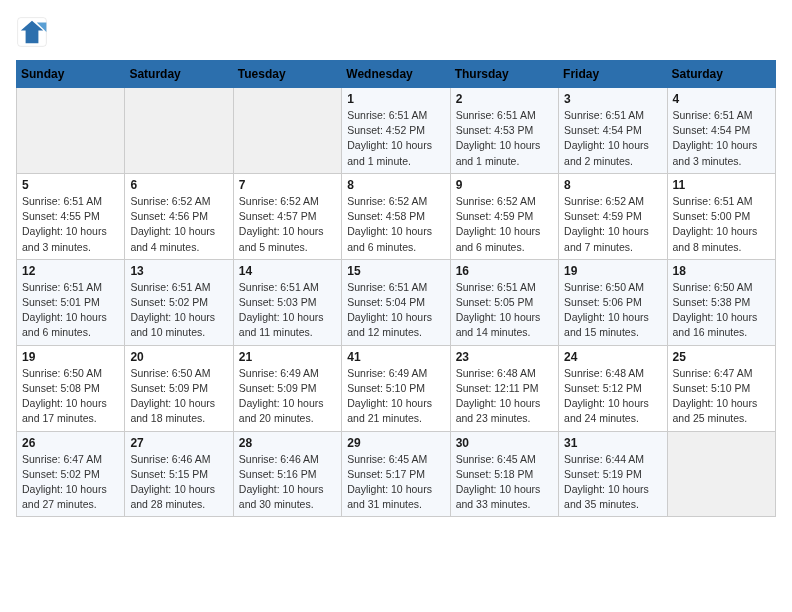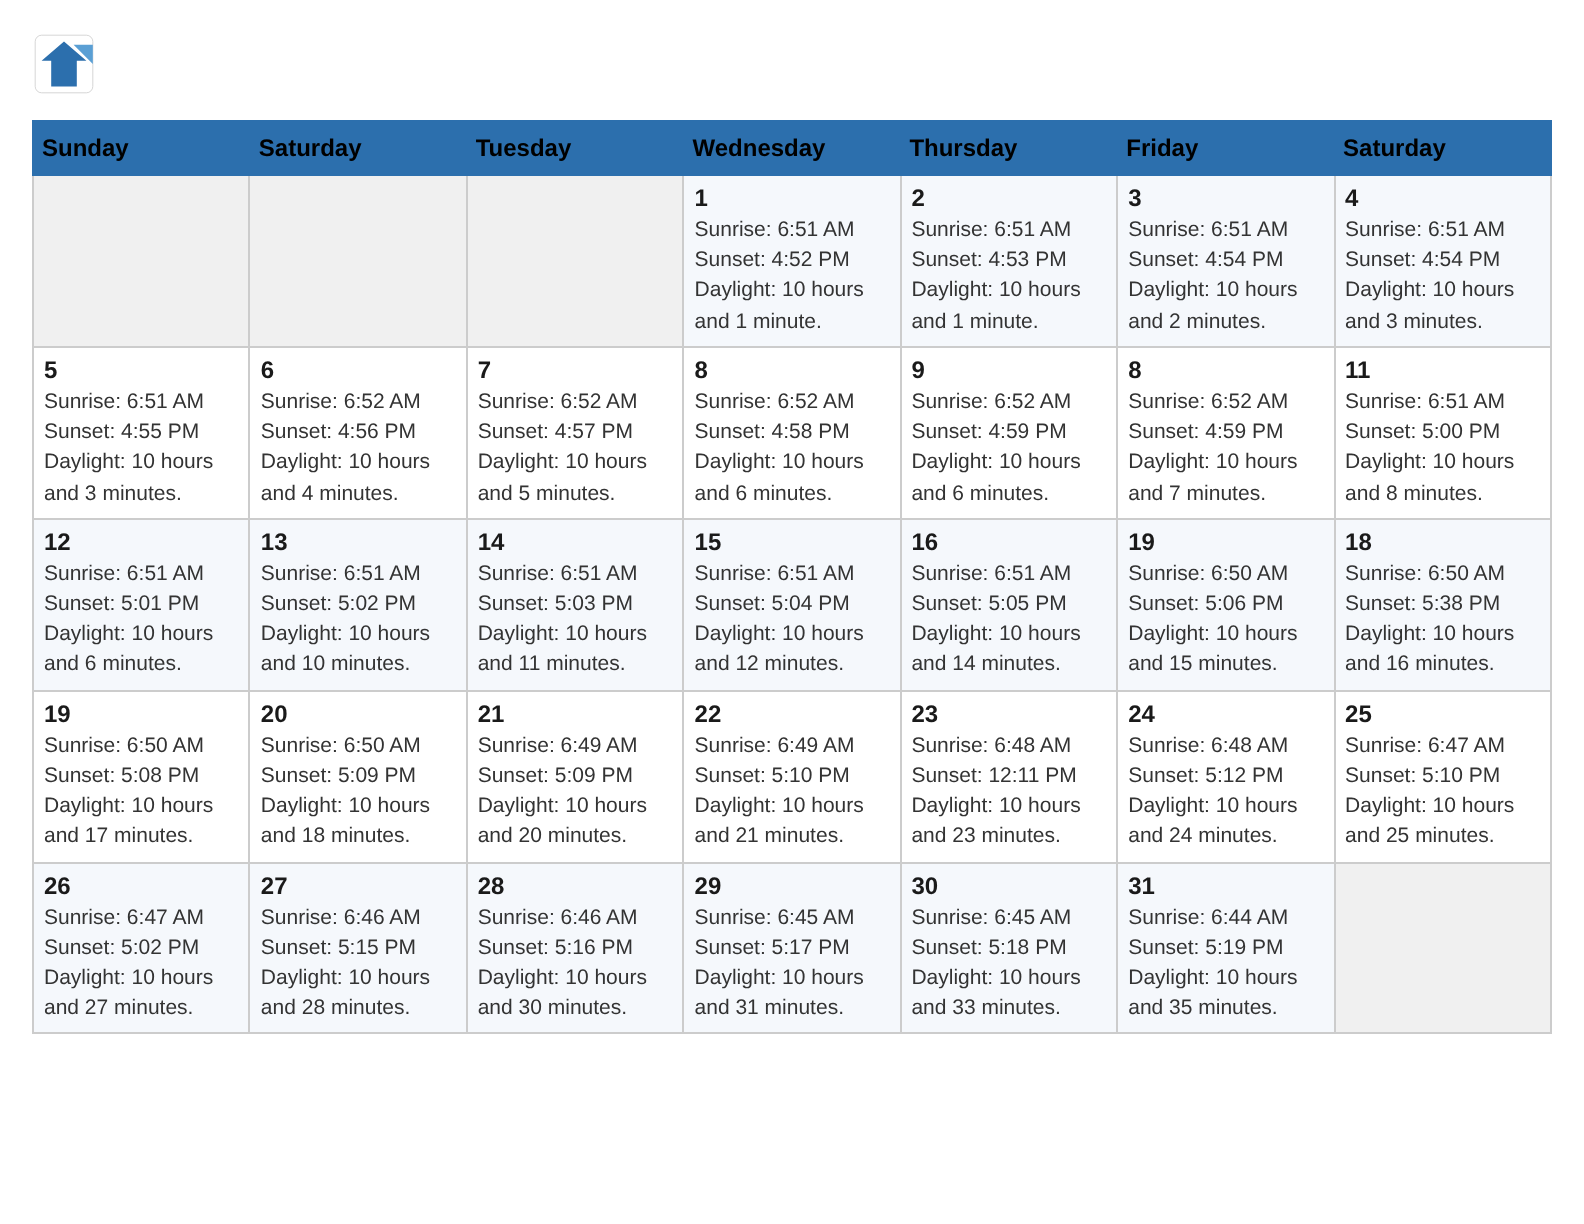--- a/index.html
+++ b/index.html
@@ -256,21 +256,21 @@
         <span class="day-detail">Sunset: 5:09 PM</span><br>
         <span class="day-detail">Daylight: 10 hours and 18 minutes.</span>
       </td>
         <td>
         <span class="day-num">21</span>
         <span class="day-detail">Sunrise: 6:49 AM</span><br>
         <span class="day-detail">Sunset: 5:09 PM</span><br>
         <span class="day-detail">Daylight: 10 hours and 20 minutes.</span>
       </td>
         <td>
-        <span class="day-num">22</span>
+        <span class="day-num">41</span>
         <span class="day-detail">Sunrise: 6:49 AM</span><br>
         <span class="day-detail">Sunset: 5:10 PM</span><br>
         <span class="day-detail">Daylight: 10 hours and 21 minutes.</span>
       </td>
         <td>
         <span class="day-num">23</span>
         <span class="day-detail">Sunrise: 6:48 AM</span><br>
         <span class="day-detail">Sunset: 12:11 PM</span><br>
         <span class="day-detail">Daylight: 10 hours and 23 minutes.</span>
       </td>

